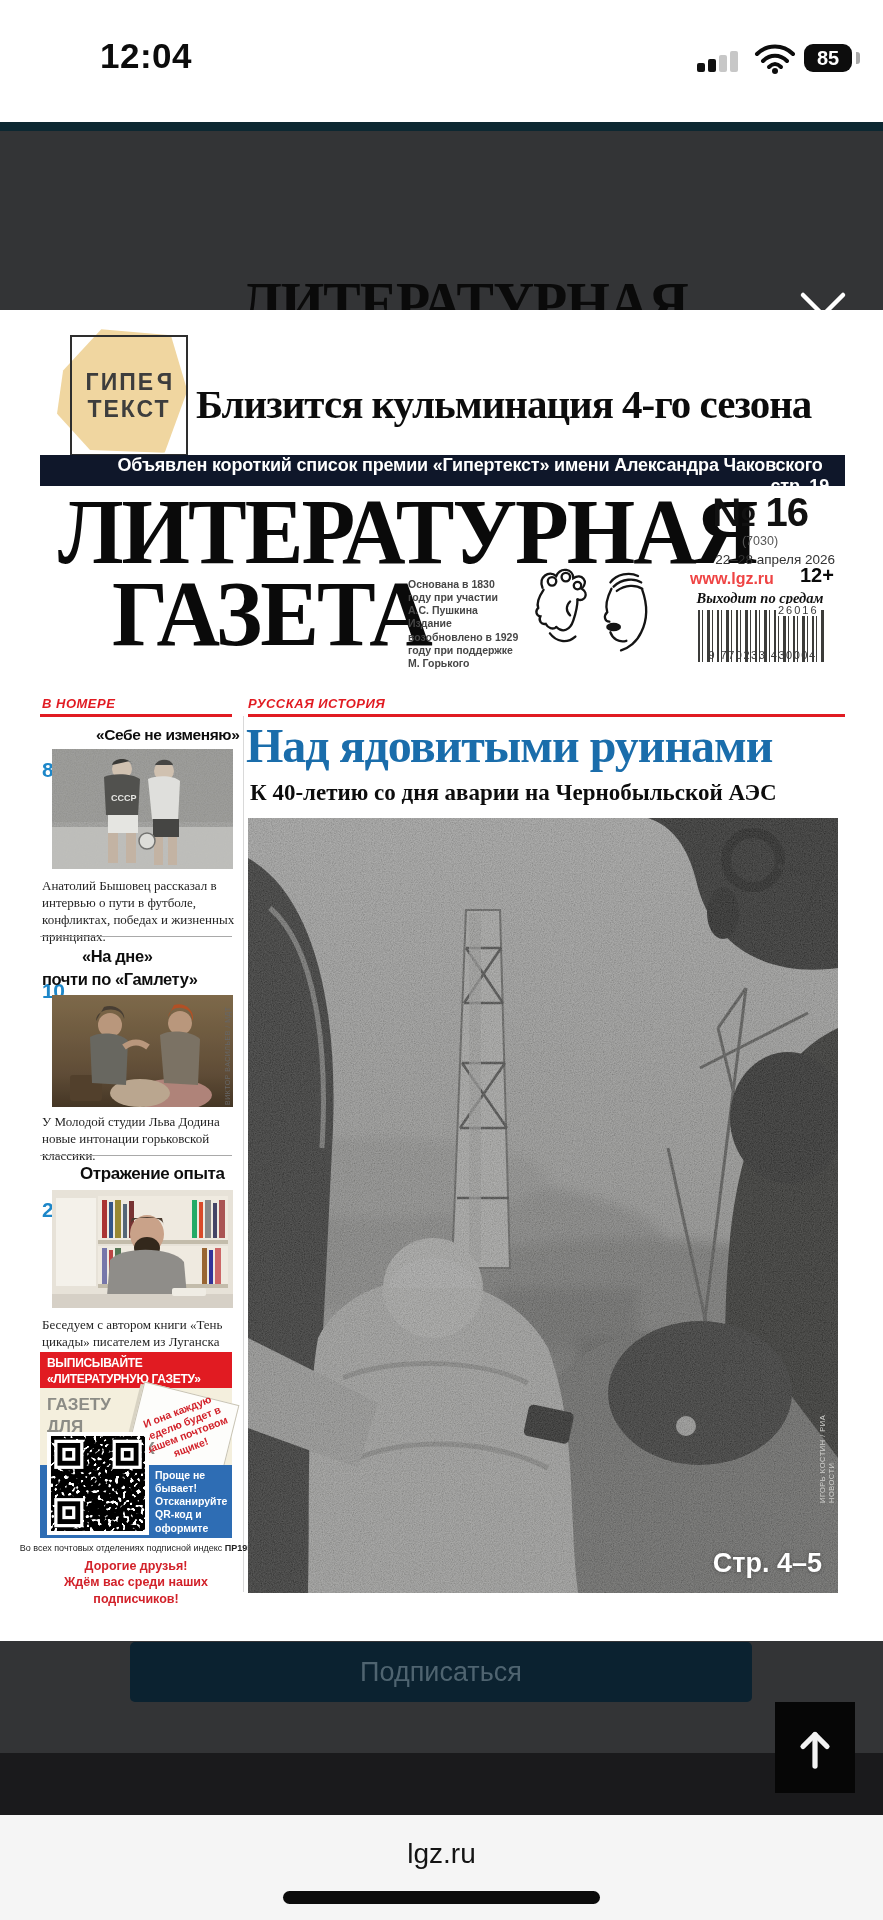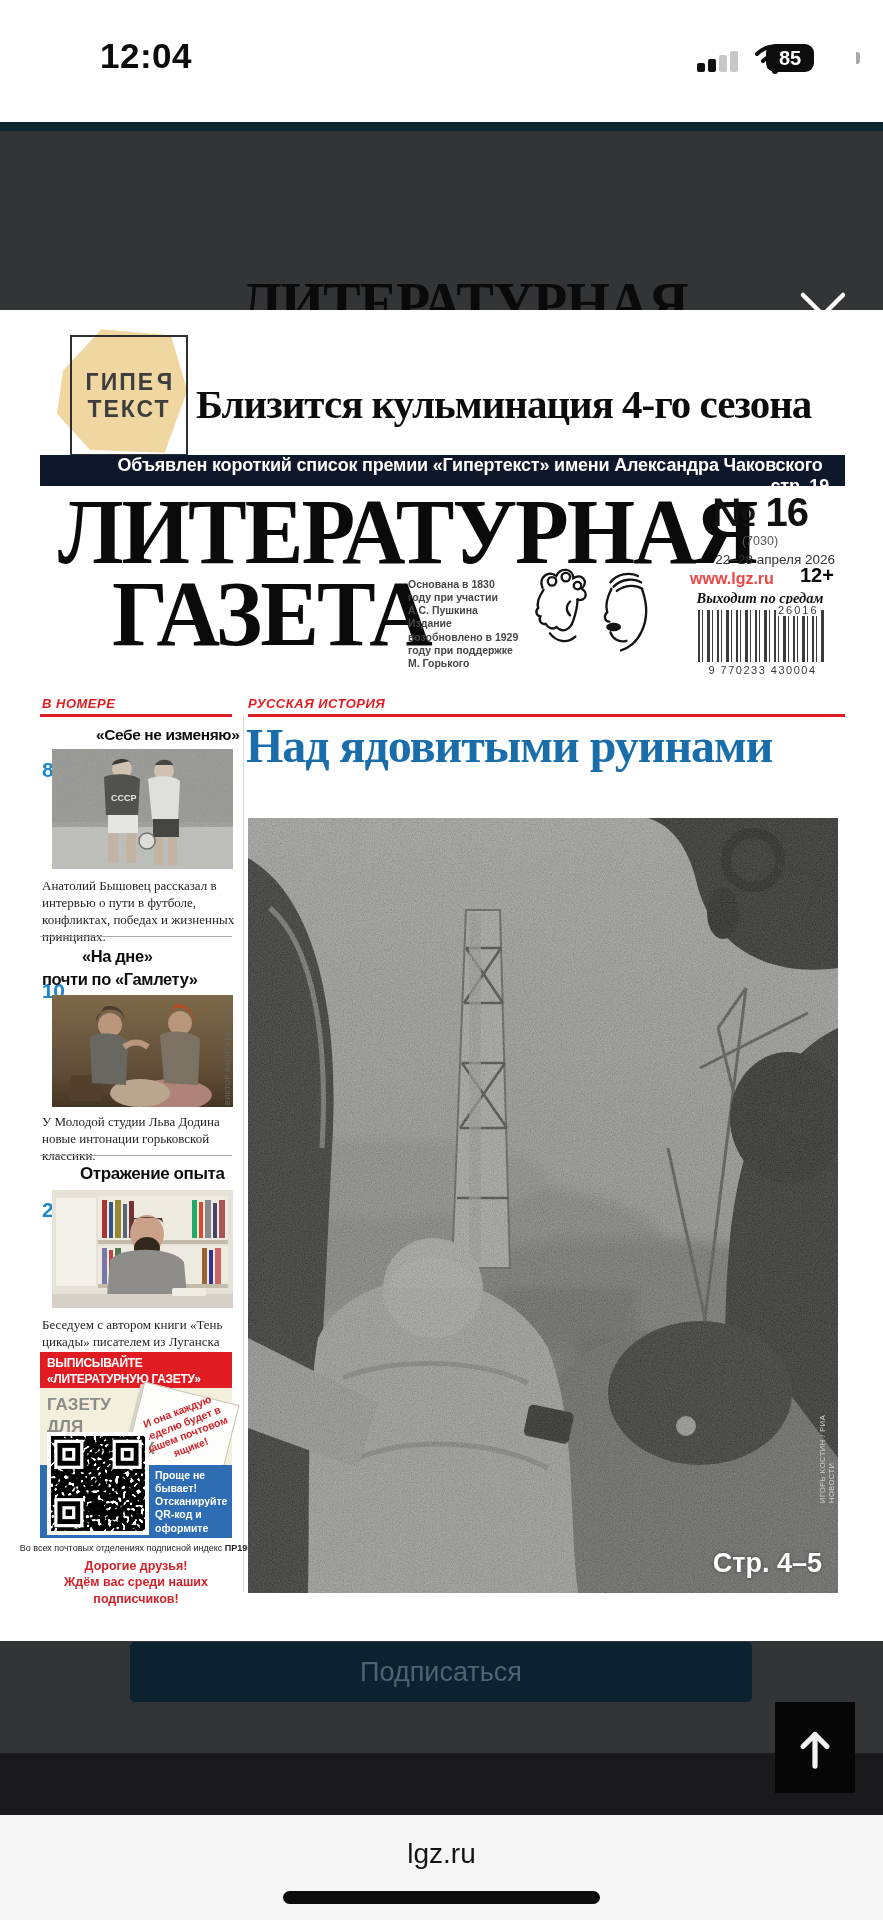--- a/index.html
+++ b/index.html
@@ -40,21 +40,21 @@
   .rcol{color:#111;}
   .issueno{left:700px;top:180px;width:120px;text-align:center;font-size:40px;font-weight:700;letter-spacing:-1px;}
   .icode{left:700px;top:224px;width:120px;text-align:center;font-size:12.5px;color:#555;}
   .idate{left:685px;top:242px;width:150px;text-align:right;font-size:13.5px;color:#333;}
   .isite{left:690px;top:260px;width:105px;font-size:16px;font-weight:700;color:#ef4444;}
   .iage{left:800px;top:254px;font-size:20px;font-weight:700;color:#0a0a0a;}
   .ished{left:685px;top:280px;width:150px;text-align:center;font-size:14.5px;font-weight:700;font-style:italic;}
   .bars{left:698px;top:300px;width:128px;height:52px;
     background:repeating-linear-gradient(90deg,#3c3c3a 0 2px,#fff 2px 4px,#3c3c3a 4px 5px,#fff 5px 9px,#3c3c3a 9px 12px,#fff 12px 14px,#3c3c3a 14px 15px,#fff 15px 19px);}
   .bcode-top{left:776px;top:294px;font-size:11px;letter-spacing:2px;color:#3a3a3a;background:#fff;padding:0 2px;}
-  .bcode-bot{left:690px;top:354px;width:145px;text-align:center;font-size:11px;letter-spacing:1.5px;color:#3a3a3a;}
+  .bcode-bot{left:690px;top:339px;width:145px;text-align:center;font-size:11px;letter-spacing:1.5px;color:#3a3a3a;}
   .seclab{font-size:13px;font-weight:700;color:#e11b22;letter-spacing:.5px;font-style:italic;}
   .rule{height:3px;background:#e11b22;}
   .vdiv{left:243px;top:406px;width:1px;height:876px;background:#d9d9d9;}
   .pgnum{font-size:21px;font-weight:700;color:#1d87c9;letter-spacing:-.5px;margin-top:36px;}
   .ititle{font-size:15.5px;font-weight:700;color:#0d0d0d;letter-spacing:-.4px;}
   .cap{font-family:"Liberation Serif",serif;font-size:13px;line-height:1.32;color:#1f1f1f;width:198px;}
   .hr{height:1px;background:#a9a9a9;}
   .credit{font-size:7px;color:#666;letter-spacing:.5px;}
   
   .ad{left:40px;top:1042px;width:192px;height:240px;}
@@ -137,21 +137,21 @@
       <rect x="33" y="3" width="8" height="21" rx="2" fill="#c7c7c7"></rect>
     </svg>
     <svg class="abs" style="left:754px;top:42px" width="42" height="32">
       <g stroke="#0d0d0d" stroke-width="4" fill="none" stroke-linecap="round">
         <path d="M3,12 C13,2 29,2 39,12"></path>
         <path d="M9,19 C16,12 26,12 33,19"></path>
         <path d="M15,25 C19,21 23,21 27,25"></path>
       </g>
       <circle cx="21" cy="29" r="3" fill="#0d0d0d"></circle>
     </svg>
-    <div class="abs" style="left:766px;top:44px;width:48px;height:28px;background:#0d0d0d;border-radius:9px;display:flex;align-items:center;justify-content:center">
+    <div class="abs" style="left:804px;top:44px;width:48px;height:28px;background:#0d0d0d;border-radius:9px;display:flex;align-items:center;justify-content:center">
       <span style="color:#fff;font-size:20px;font-weight:700">85</span>
     </div>
     <div class="abs" style="left:856px;top:52px;width:4px;height:12px;background:#a9a9a9;border-radius:0 3px 3px 0"></div>
   </div>
 
   <div class="abs tealline"></div>
   <div class="abs dimhead">
     <div class="abs burger">
         <div></div>
         <div></div>
@@ -342,20 +342,21 @@
       <div class="adindex">
         <span>Во всех почтовых отделениях подписной индекс</span>&nbsp;<b>ПР195</b>
       </div>
       <div class="adfoot">
         <div>Дорогие друзья!</div>
           <div>Ждём вас среди наших подписчиков!</div>
       </div>
     </div>
 
     <div class="abs mainhead serif">Над ядовитыми руинами</div>
+    <div class="abs subhead serif">К 40-летию со дня аварии на Чернобыльской АЭС</div>
 
     <div class="abs photo">
       <svg width="590" height="775" viewBox="0 0 590 775">
         <defs>
             <linearGradient id="sky" x1="0" y1="0" x2="0" y2="1">
           <stop offset="0" stop-color="#e9e9e7"></stop>
               <stop offset="0.45" stop-color="#d4d4d1"></stop>
               <stop offset="1" stop-color="#a8a8a5"></stop>
             </linearGradient>
           </defs>

